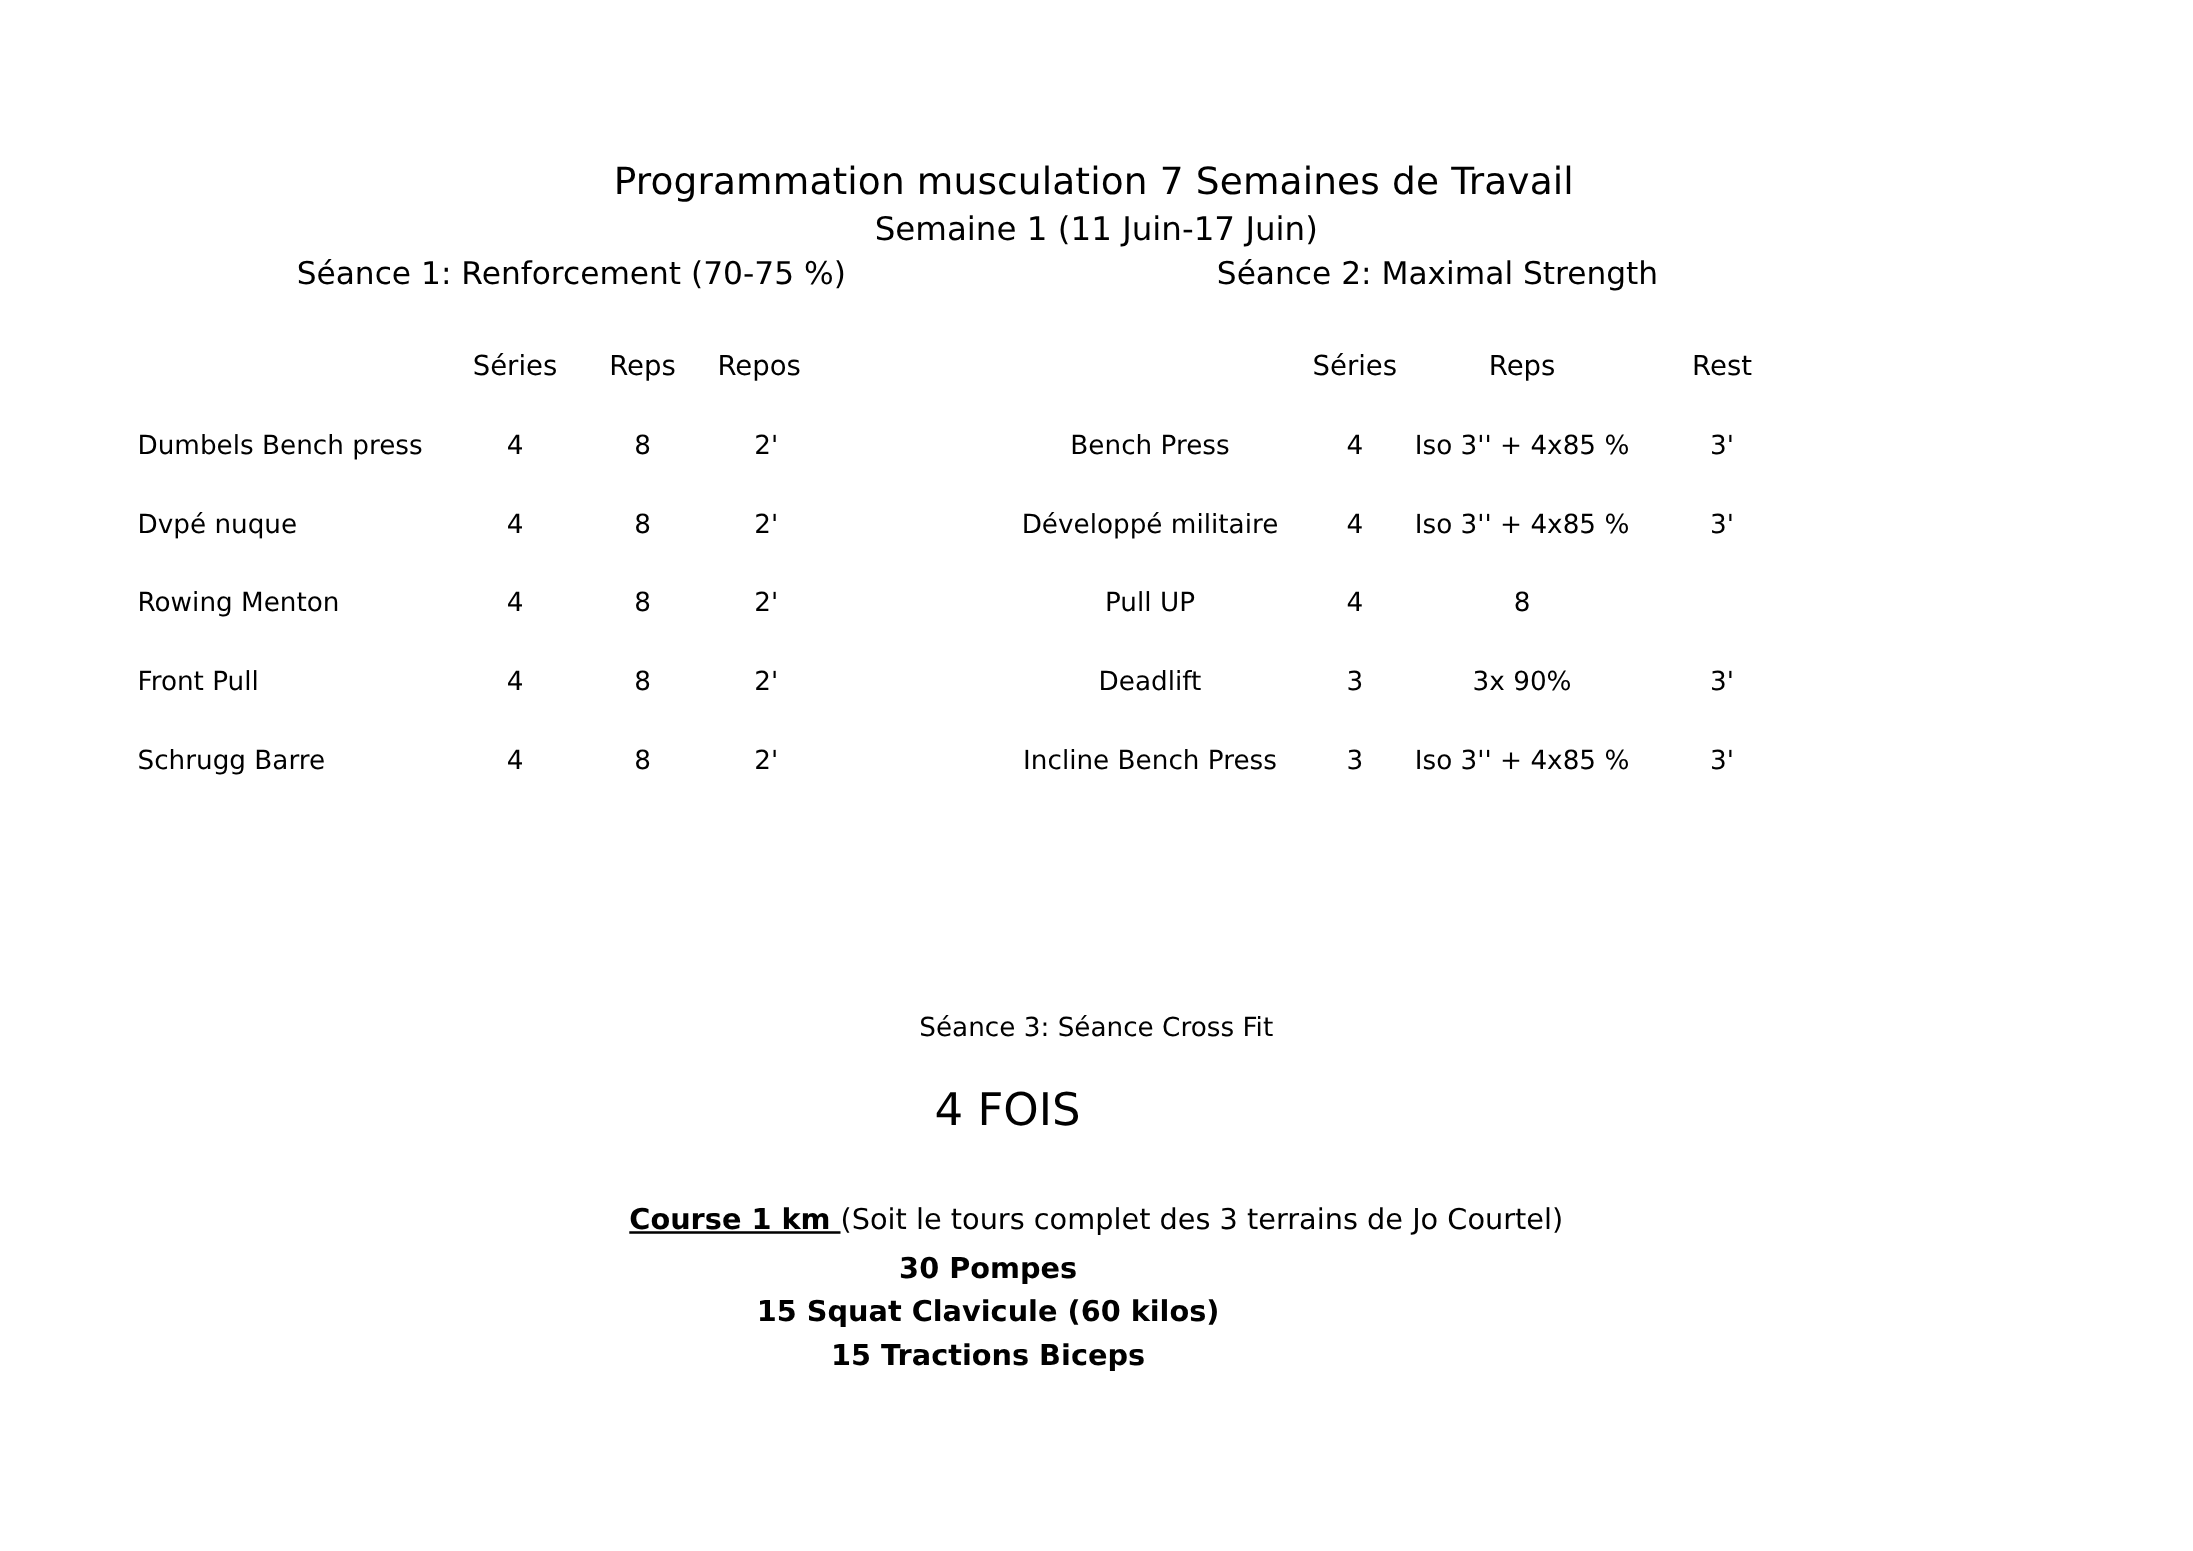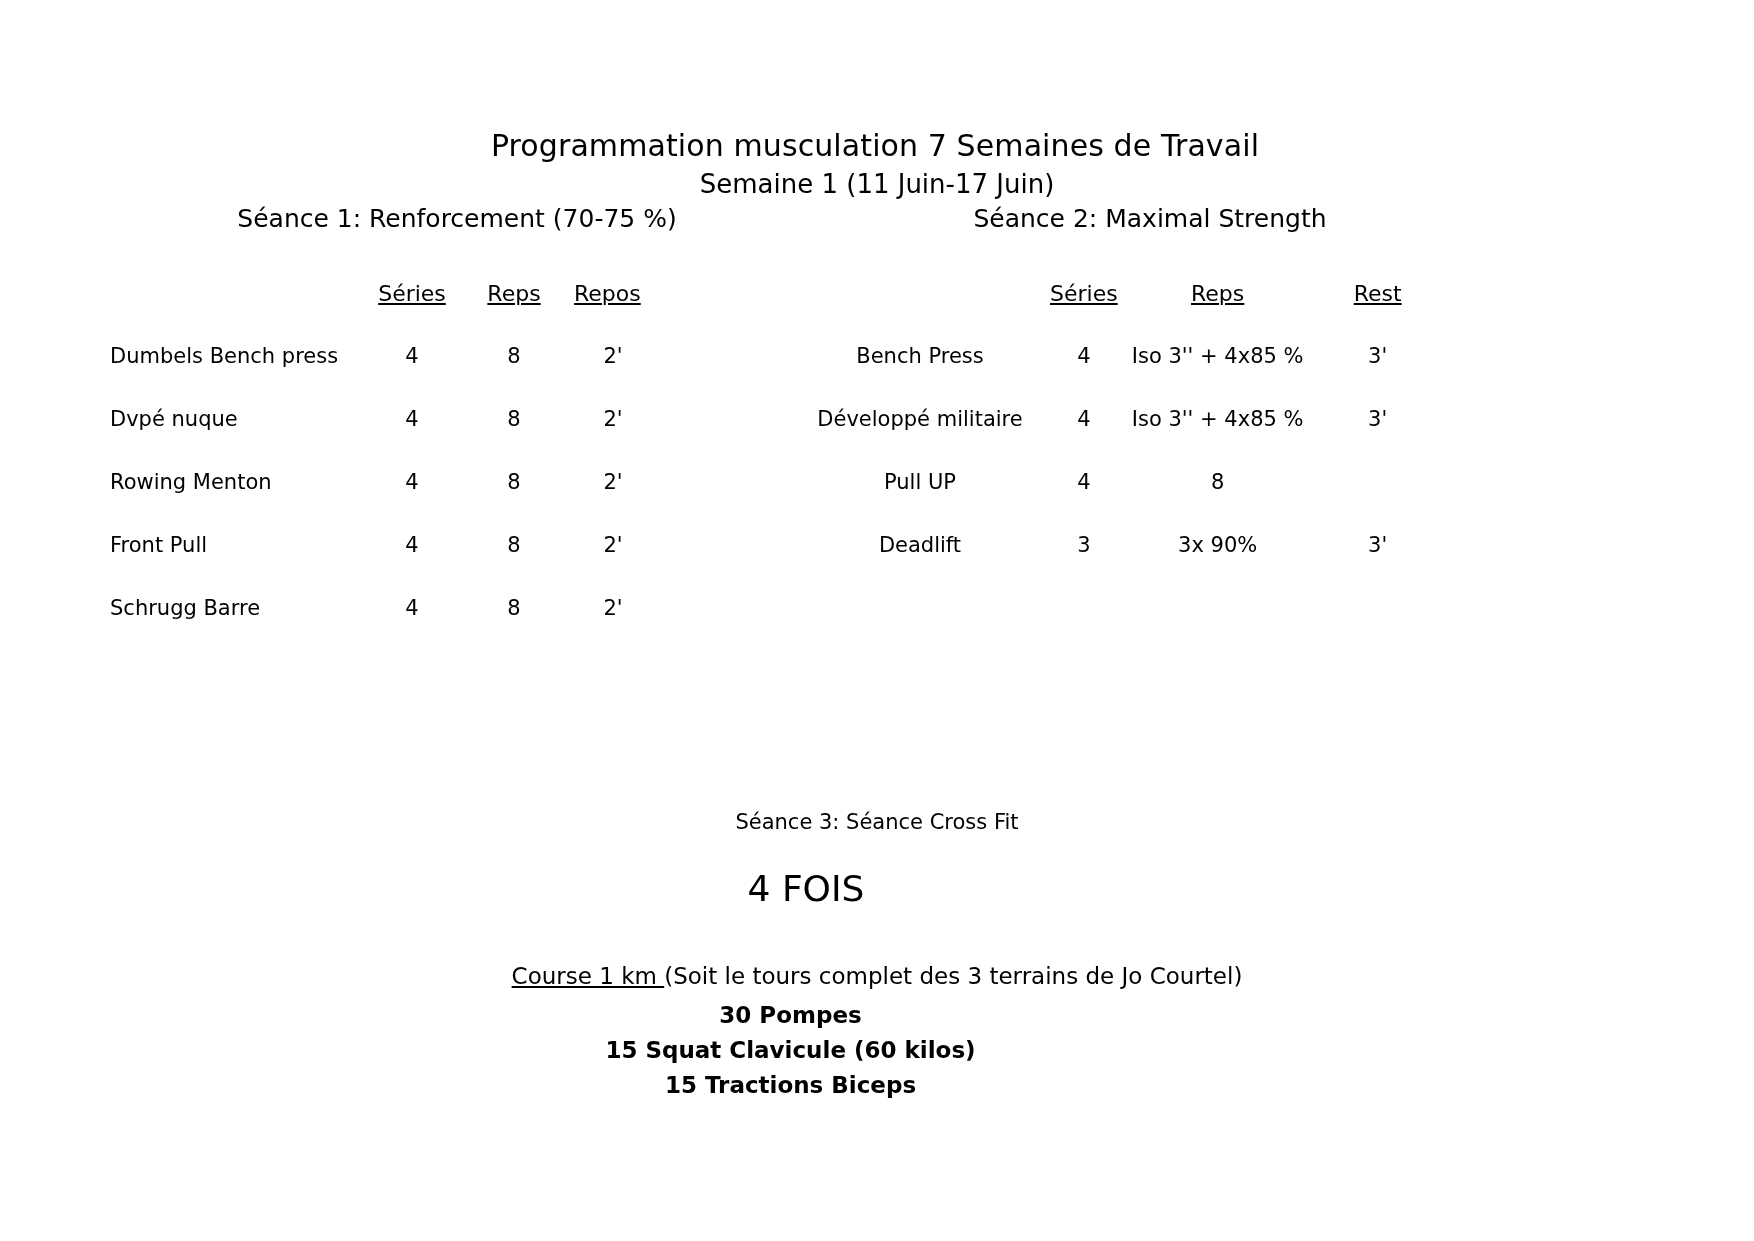--- a/index.html
+++ b/index.html
@@ -91,21 +91,21 @@
   #table-session-2 td.c-ex   { width: 260px; text-align: center; }
   #table-session-2 td.c-ser  { width: 60px;  text-align: center; }
   #table-session-2 td.c-rep  { width: 200px; text-align: center; }
   #table-session-2 td.c-rest { width: 120px; text-align: center; }
 
   #table-session-2 th.c-ex   { width: 260px; }
   #table-session-2 th.c-ser  { width: 60px;  text-align: center; }
   #table-session-2 th.c-rep  { width: 200px; text-align: center; }
   #table-session-2 th.c-rest { width: 120px; text-align: center; }
 
-  .hdr td, .hdr th { font-size: 22px; text-decoration: underline; }
+  .hdr td, .hdr th { font-size: 22px; }
 
   
   .clip {
     display: block;
     width: 250px;
     overflow: hidden;
     text-overflow: clip;
   }
 
   
@@ -126,21 +126,21 @@
     font-size: 36px;
   }
   .sess3-line1 {
     position: absolute;
     top: 963px;
     left: 0;
     width: 1754px;
     text-align: center;
     font-size: 23px;
   }
-  .sess3-line1 b { font-weight: normal; text-decoration: underline; margin-top: 15px; }
+  .sess3-line1 b { font-weight: bold; text-decoration: underline; margin-top: 15px; }
   .sess3-list {
     position: absolute;
     top: 998px;
     left: 0;
     width: 1581px;
     text-align: center;
     font-size: 23px;
     font-weight: bold;
     line-height: 1.52;
   }
@@ -235,20 +235,26 @@
       <tr>
         <td class="c-ex">Pull UP</td>
         <td class="c-ser">4</td>
         <td class="c-rep">8</td>
         <td class="c-rest"></td>
       </tr>
       <tr>
         <td class="c-ex">Deadlift</td>
         <td class="c-ser">3</td>
         <td class="c-rep">3x 90%</td>
+        <td class="c-rest">3'</td>
+      </tr>
+      <tr>
+        <td class="c-ex">Incline Bench Press</td>
+        <td class="c-ser">3</td>
+        <td class="c-rep">Iso 3'' + 4x85 %</td>
         <td class="c-rest">3'</td>
       </tr>
     </tbody>
   </table>
 
   <div class="sess3-title">Séance 3: Séance Cross Fit</div>
   <div class="sess3-rounds">4 FOIS</div>
   <div class="sess3-line1"><b>Course 1 km </b><span>(Soit le tours complet des 3 terrains de Jo Courtel)</span></div>
   <div class="sess3-list">
     <div>30 Pompes</div>

